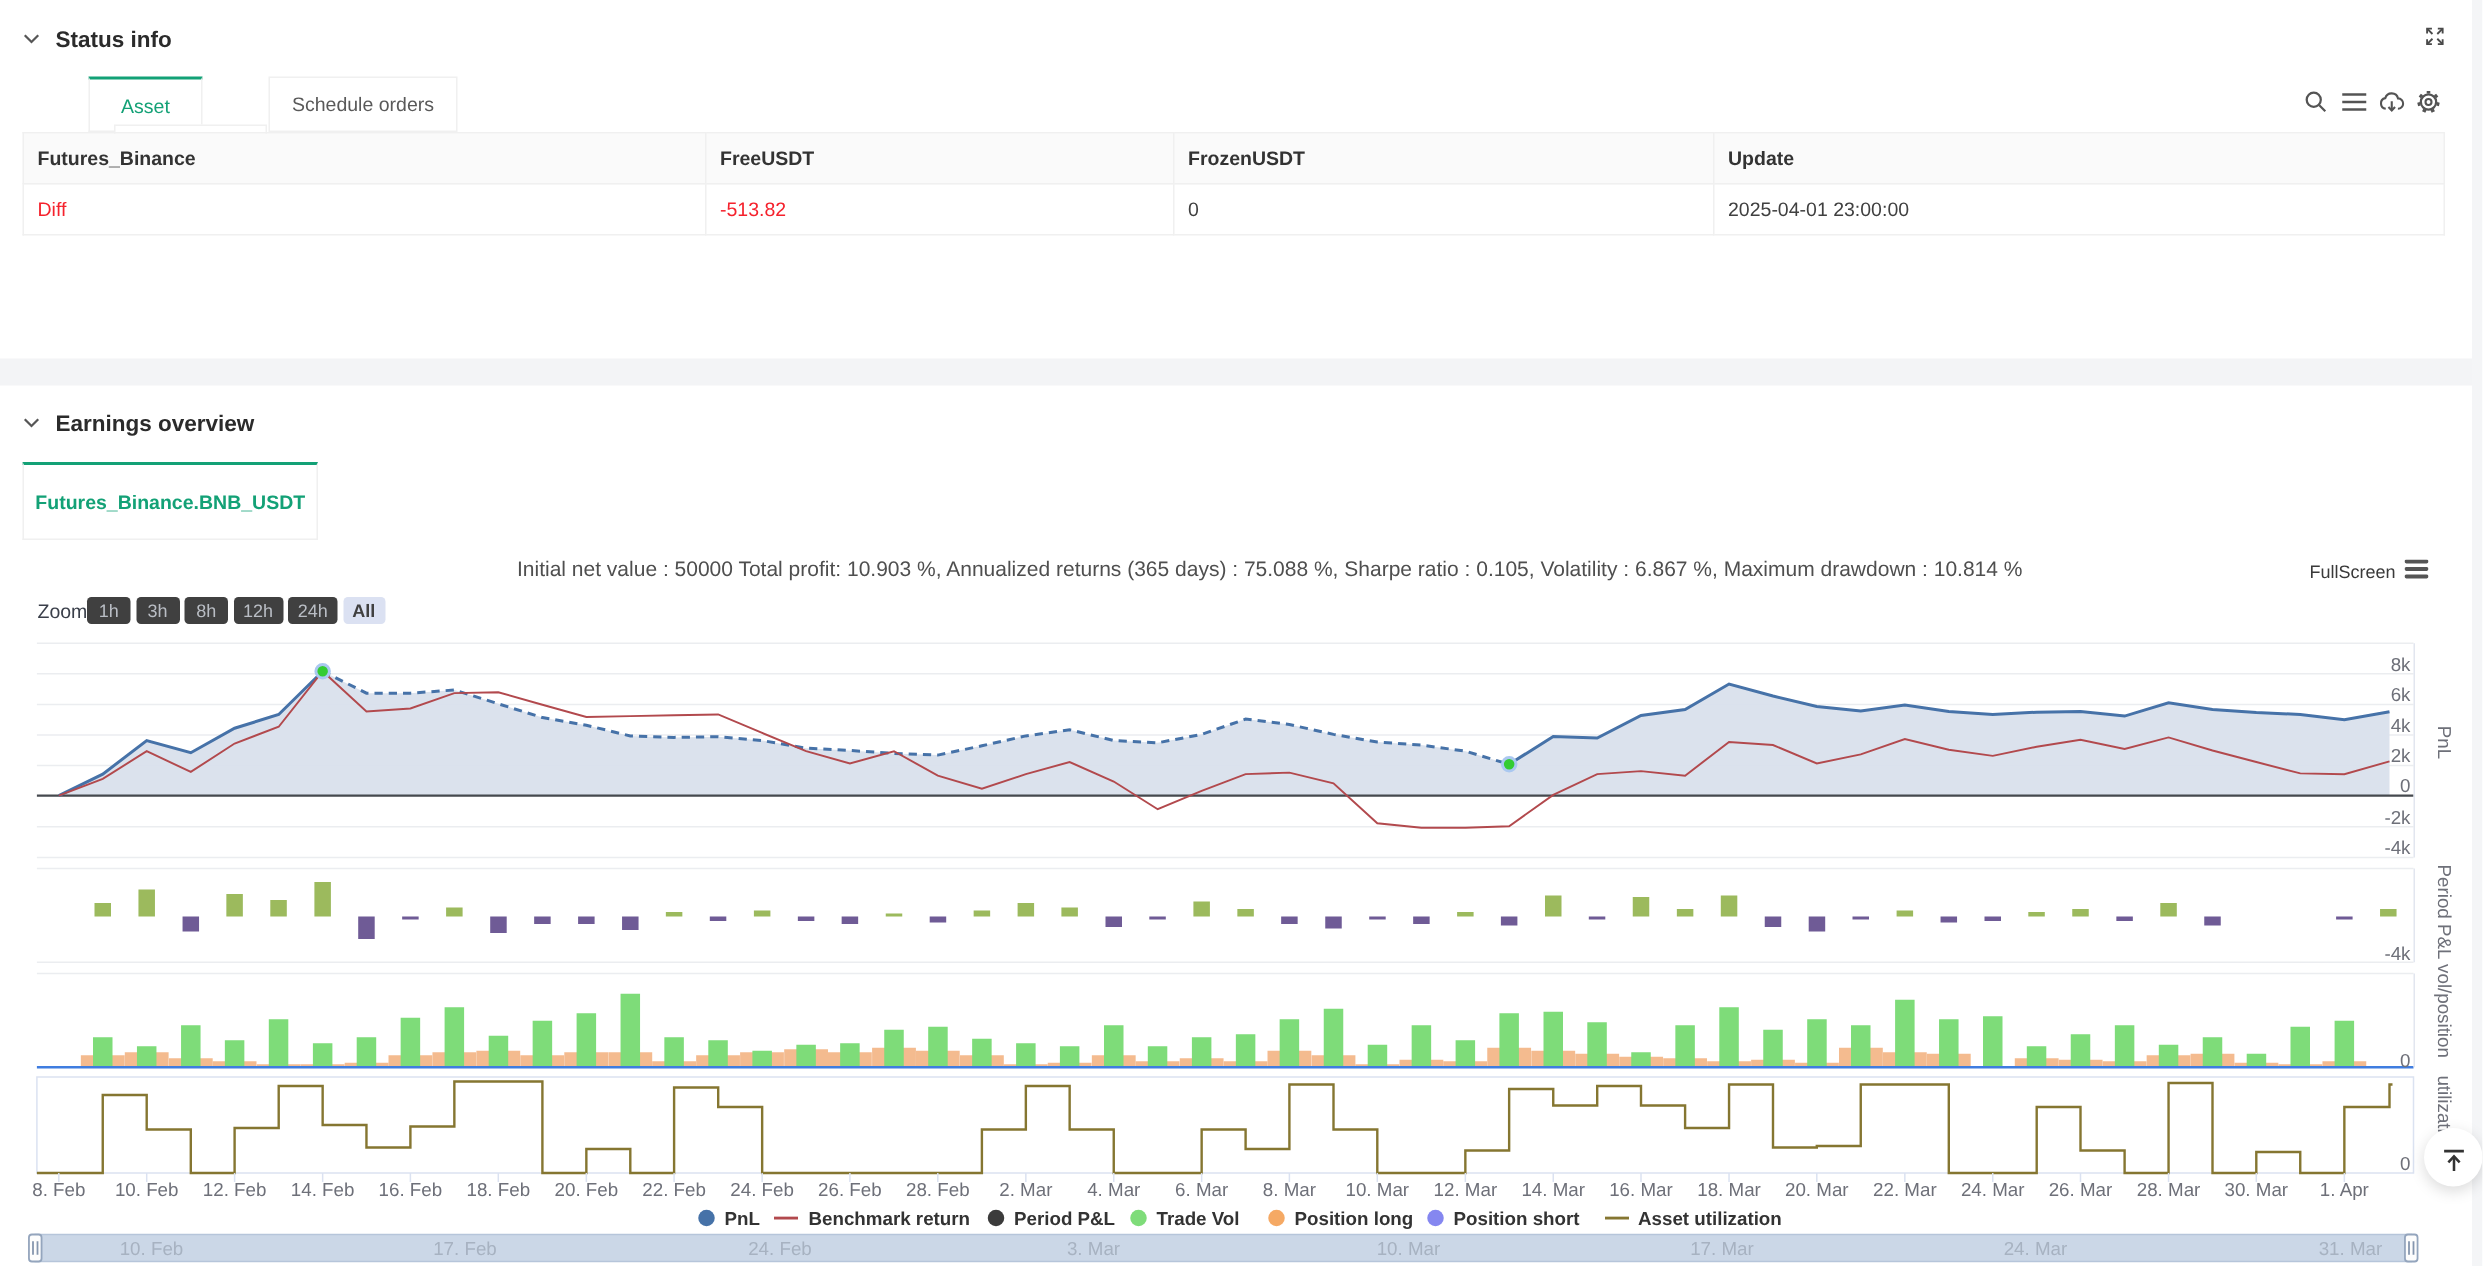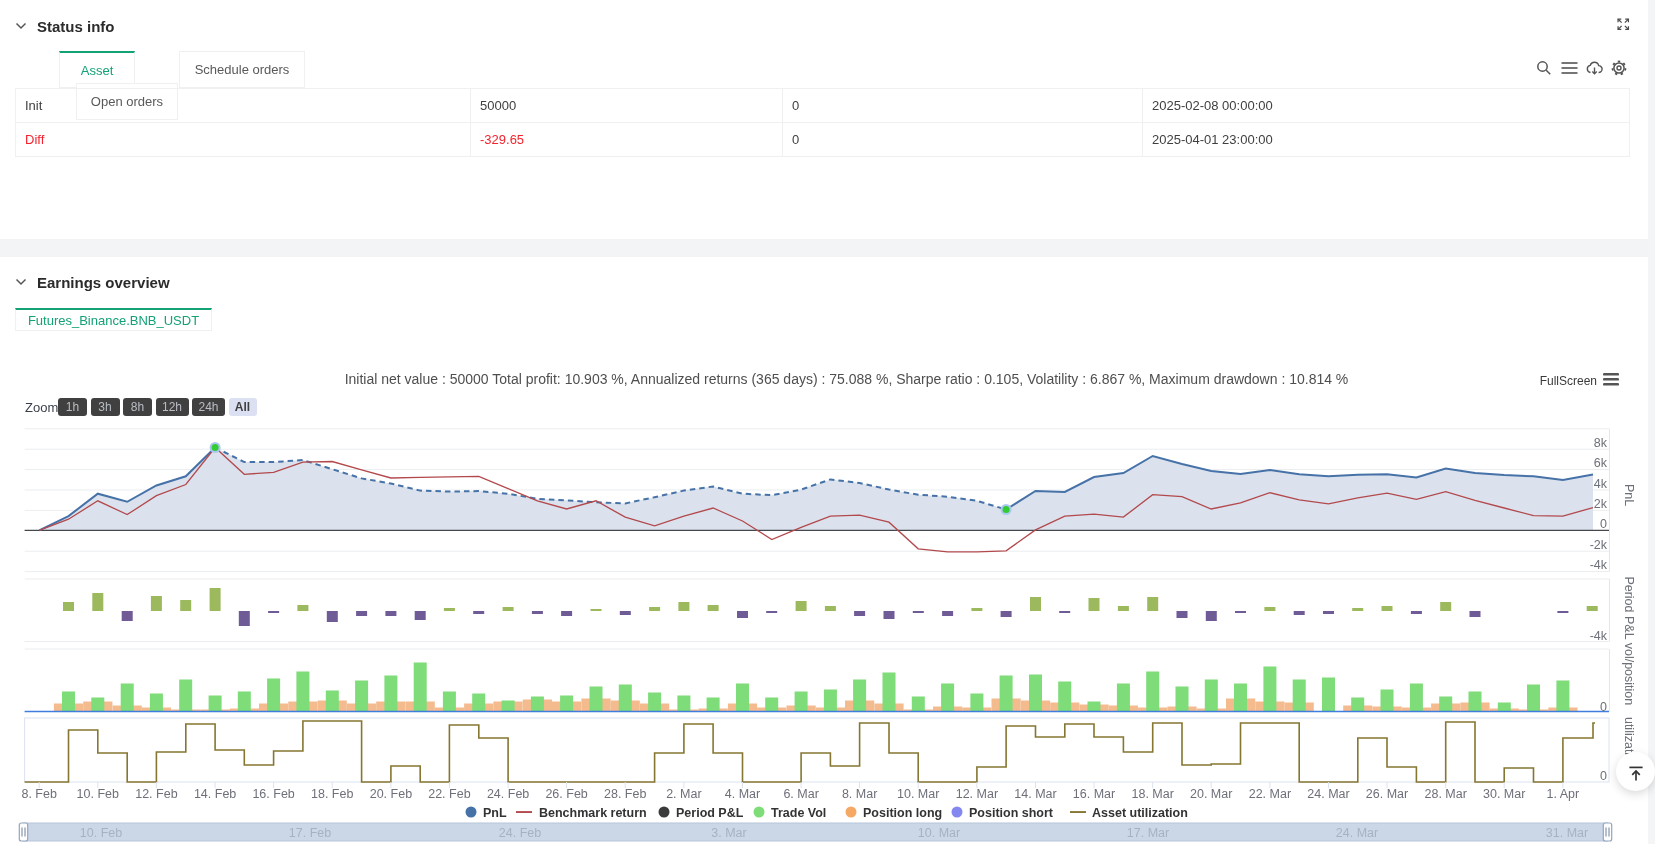--- a/index.html
+++ b/index.html
@@ -69,42 +69,42 @@
   </svg>
 
 <table class="tbl">
 <colgroup>
       <col style="width:455px">
       <col style="width:312px">
       <col style="width:360px">
       <col>
     </colgroup>
 <tbody>
-<tr>
-        <td>Init</td>
-        <td>50000</td>
-        <td>0</td>
-        <td>2025-02-08 00:00:00</td>
+      <tr>
+        <th>Futures_Binance</th>
+        <th>FreeUSDT</th>
+        <th>FrozenUSDT</th>
+        <th>Update</th>
       </tr>
 <tr>
         <td style="color:#f5222d">Diff</td>
-        <td style="color:#f5222d">-329.65</td>
+        <td style="color:#f5222d">-513.82</td>
         <td>0</td>
         <td>2025-04-01 23:00:00</td>
       </tr>
 </tbody>
   </table>
 
 <div style="position:absolute;left:0;top:239px;width:1648px;height:18px;background:#f3f4f6;"></div>
 
 <svg style="position:absolute;left:15px;top:276px" width="12" height="12" viewBox="0 0 12 12">
     <path d="M1.5 3.5 L6 8 L10.5 3.5" fill="none" stroke="#565656" stroke-width="1.5"></path>
   </svg>
 <div class="hdr" style="left:37px;top:274px;">Earnings overview</div>
-<div class="tab act" style="left:15px;top:308px;width:197px;height:23px;">Futures_Binance.BNB_USDT</div>
+<div class="tab act" style="left:15px;top:308px;width:197px;height:52px;font-weight:bold;">Futures_Binance.BNB_USDT</div>
 
 <div style="position:absolute;left:0;top:371px;width:1645px;text-align:center;font-size:14px;color:#4f4f4f;margin-left:24px;">Initial net value : 50000 Total profit: 10.903 %, Annualized returns (365 days) : 75.088 %, Sharpe ratio : 0.105, Volatility : 6.867 %, Maximum drawdown : 10.814 %</div>
 <div style="position:absolute;left:1519px;top:374px;width:78px;text-align:right;font-size:12px;color:#3a3a3a;">FullScreen</div>
 <svg style="position:absolute;left:1603px;top:373px" width="16" height="13" viewBox="0 0 16 13">
     <rect x="0" y="0" width="16" height="2.6" rx="1.2" fill="#555"></rect>
     <rect x="0" y="5" width="16" height="2.6" rx="1.2" fill="#555"></rect>
     <rect x="0" y="10" width="16" height="2.6" rx="1.2" fill="#555"></rect>
   </svg>
 
 <div style="position:absolute;left:25px;top:400px;font-size:13px;color:#3a3f4a;">Zoom</div>

